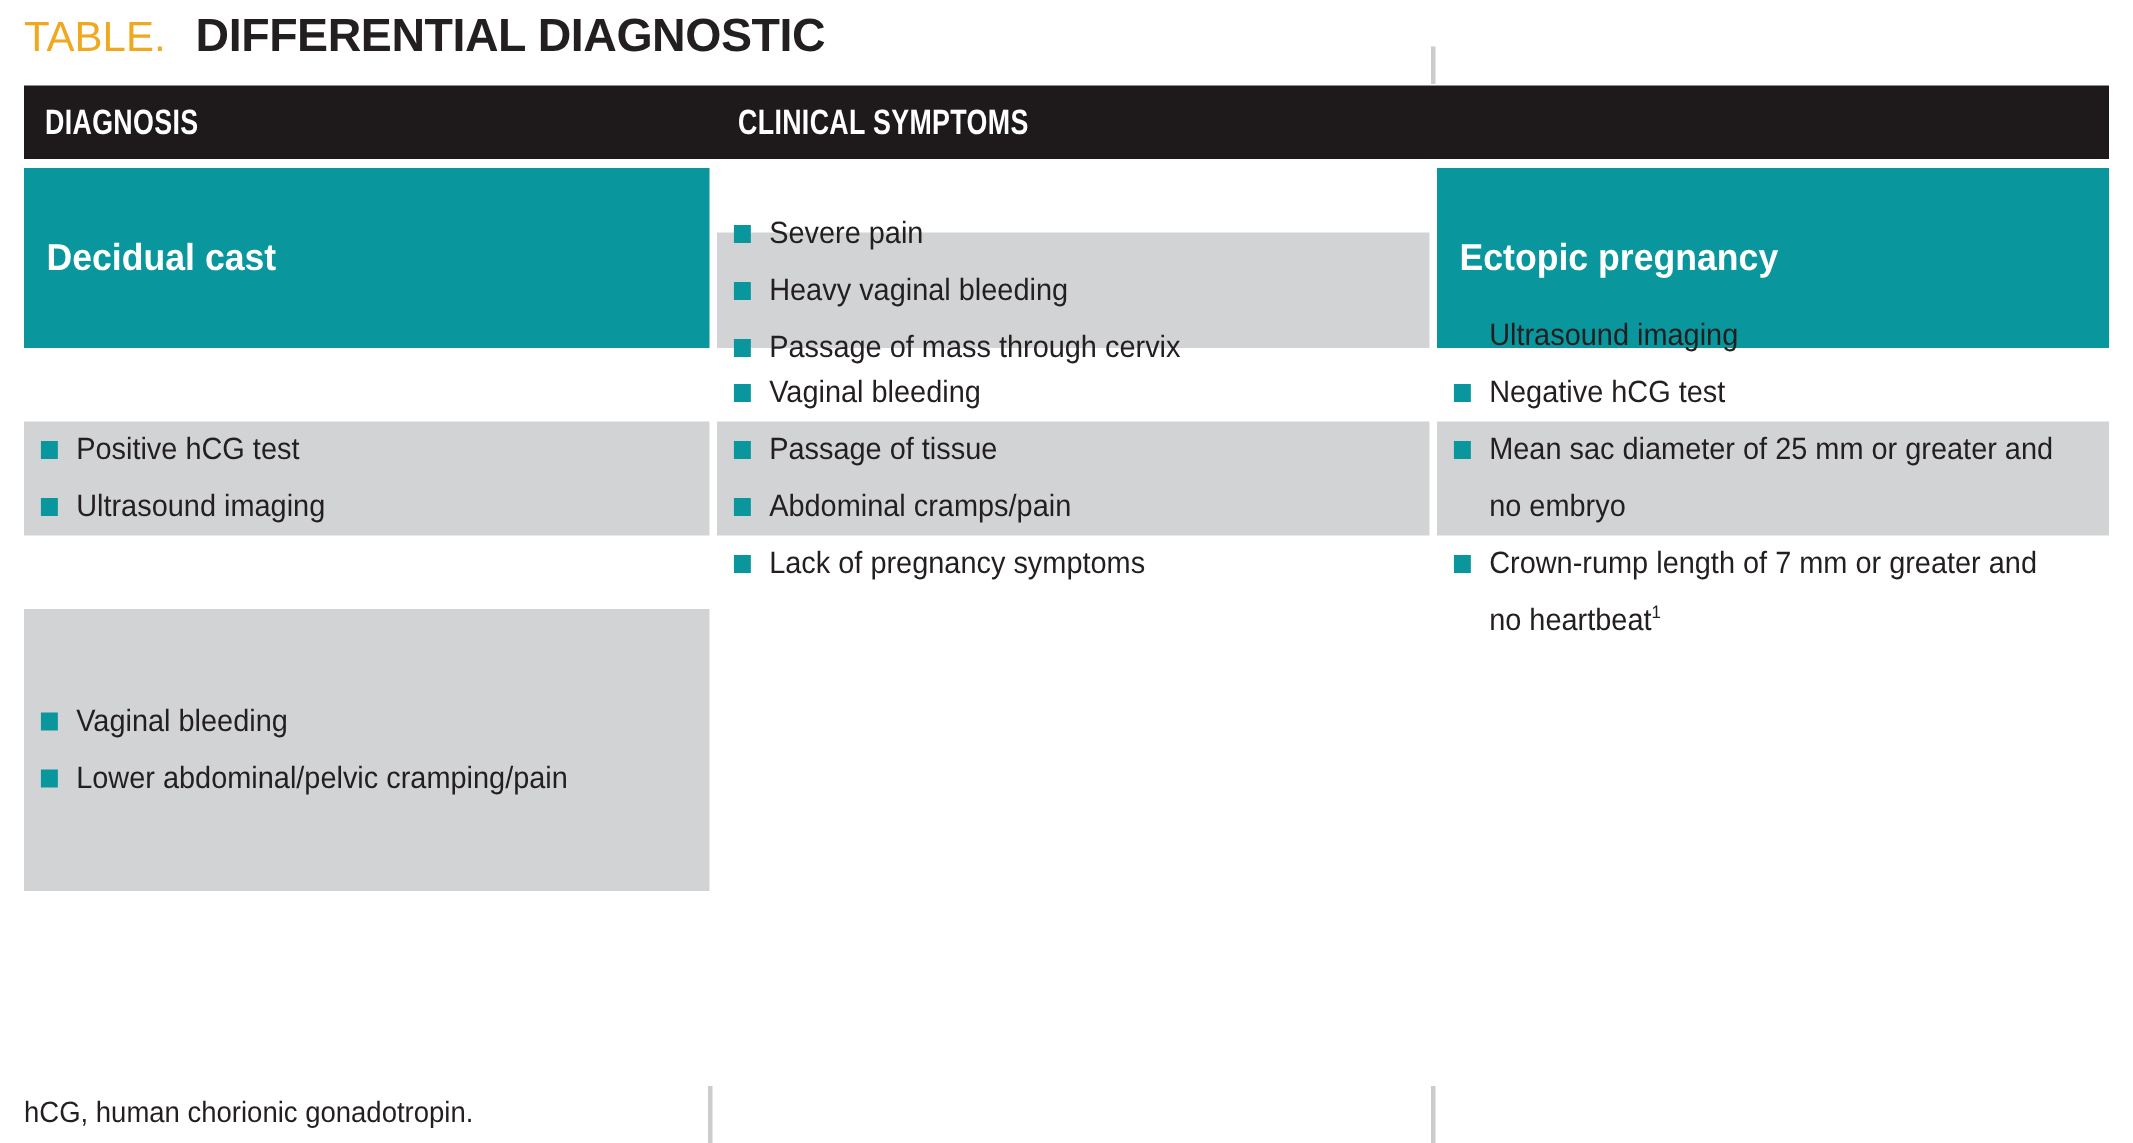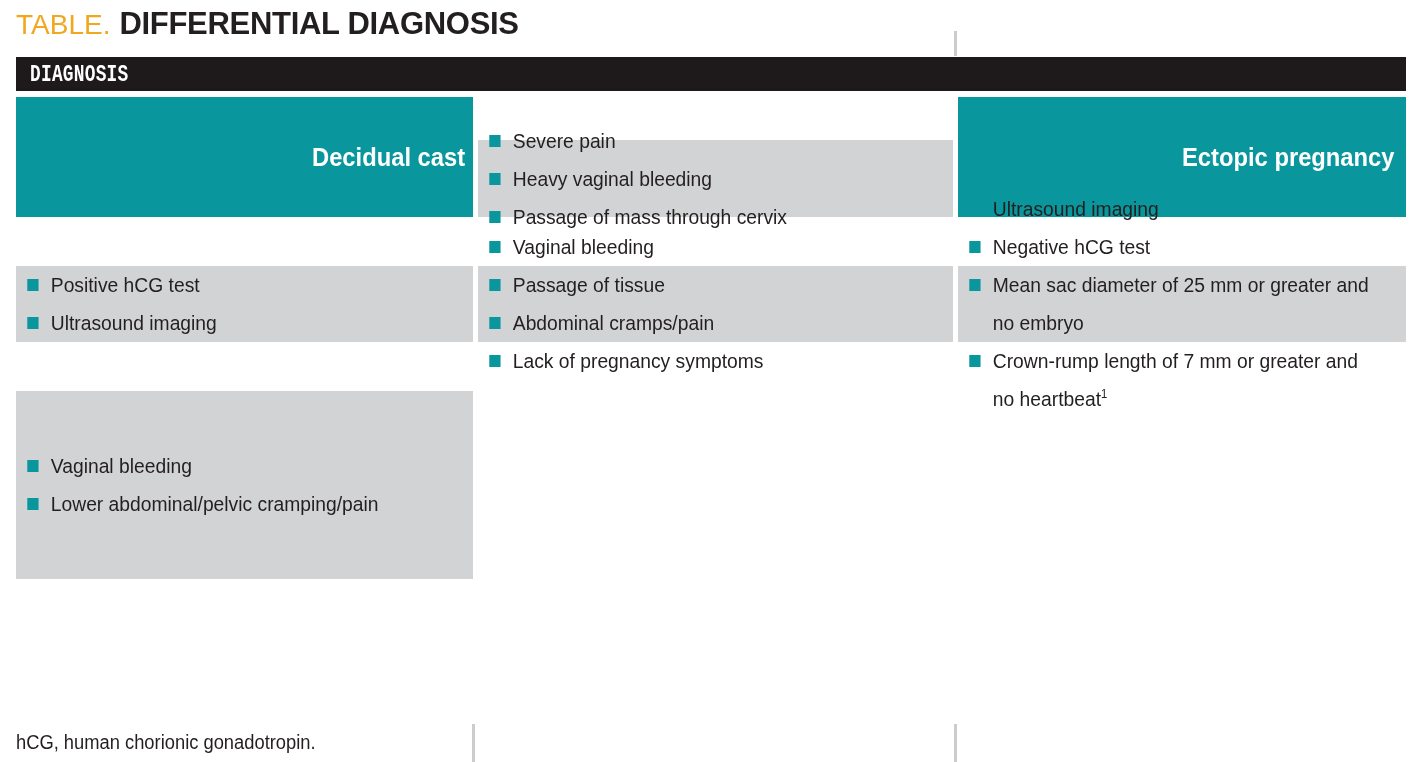--- a/index.html
+++ b/index.html
@@ -4,52 +4,51 @@
 <style>
   html,body{margin:0;padding:0;}
   body{
     width:1422px;height:762px;position:relative;overflow:hidden;
     background:#ffffff;
     font-family:"Liberation Sans", sans-serif;
     color:var(--text,#231f20);
   }
   .title-row{
     position:absolute;left:16px;top:6px;
-    display:flex;align-items:baseline;gap:9px;white-space:nowrap;
+    display:flex;align-items:baseline;gap:20px;white-space:nowrap;
   }
   .t-label{
     color:var(--gold,#f0a81e);
     font-size:28px;font-weight:normal;letter-spacing:0px;
   }
   .t-heading{
     color:var(--text,#231f20);
     font-size:31px;font-weight:bold;letter-spacing:-0.3px;
   }
   .dtable{position:absolute;left:16px;top:57px;width:1390px;}
   .thead{
-    height:34px;background:var(--ink,#1e1a1b);
+    height:49px;background:var(--ink,#1e1a1b);
     display:grid;grid-template-columns:462px 480px 448px;
     align-items:center;
-    font-family:Liberation Mono, monospace;
   }
   .th{padding-left:14px;overflow:hidden;}
   .th .hx{
     display:inline-block;color:#fff;font-weight:bold;font-size:23.5px;
     letter-spacing:0.3px;white-space:nowrap;
     transform:scaleX(0.76);transform-origin:0 50%;
   }
   .tbody{
     margin-top:6px;
     display:grid;
     grid-template-columns:457px 475px 448px;
     grid-template-rows:120px 119px 231px 118px;
     gap:6px 5px;
   }
   .cell{display:flex;align-items:center;}
-  .diag{background:var(--teal,#0a969d);padding-left:31px;justify-content:flex-end;}
+  .diag{background:var(--teal,#0a969d);padding-left:15px;}
   .diag-label{
     color:#ffffff;font-size:25px;font-weight:bold;white-space:nowrap;
     transform:scaleX(0.95);transform-origin:0 50%;
   }
   .body-cell{background:var(--gray,#d2d3d4);margin-top:43px;}
   ul.bullets{
     list-style:none;margin:0;padding:0;
     width:106%;
     transform:scaleX(0.94);transform-origin:0 50%;
   }
@@ -73,29 +72,32 @@
   .vrule{position:absolute;width:3px;background:var(--rule,#cccccc);}
   .vrule-top{left:954px;top:31px;height:25px;}
   .vrule-b1{left:472px;top:724px;height:38px;}
   .vrule-b2{left:954px;top:724px;height:38px;}
 </style>
 </head>
 <body style="--teal: #0a969d; --gold: #f0a81e; --ink: #1e1a1b; --gray: #d2d3d4; --text: #231f20; --rule: #cccccc;">
 
 <div class="title-row">
   <span class="t-label">TABLE.</span>
-  <span class="t-heading">DIFFERENTIAL DIAGNOSIS</span>
+  <span class="t-heading">DIFFERENTIAL DIAGNOSTIC</span>
 </div>
 
 <div class="vrule vrule-top"></div>
 
 <div class="dtable">
   <div class="thead">
     <div class="th">
       <span class="hx">DIAGNOSIS</span>
+    </div>
+    <div class="th">
+      <span class="hx">CLINICAL SYMPTOMS</span>
     </div>
   </div>
   <div class="tbody" id="tbody">
       <div class="cell diag">
         <div class="diag-label">Decidual cast</div>
       </div>
       <div class="cell body-cell">
         <ul class="bullets">
           <li><span class="sq"></span><span>Severe pain</span></li>
           <li><span class="sq"></span><span>Heavy vaginal bleeding</span></li>

